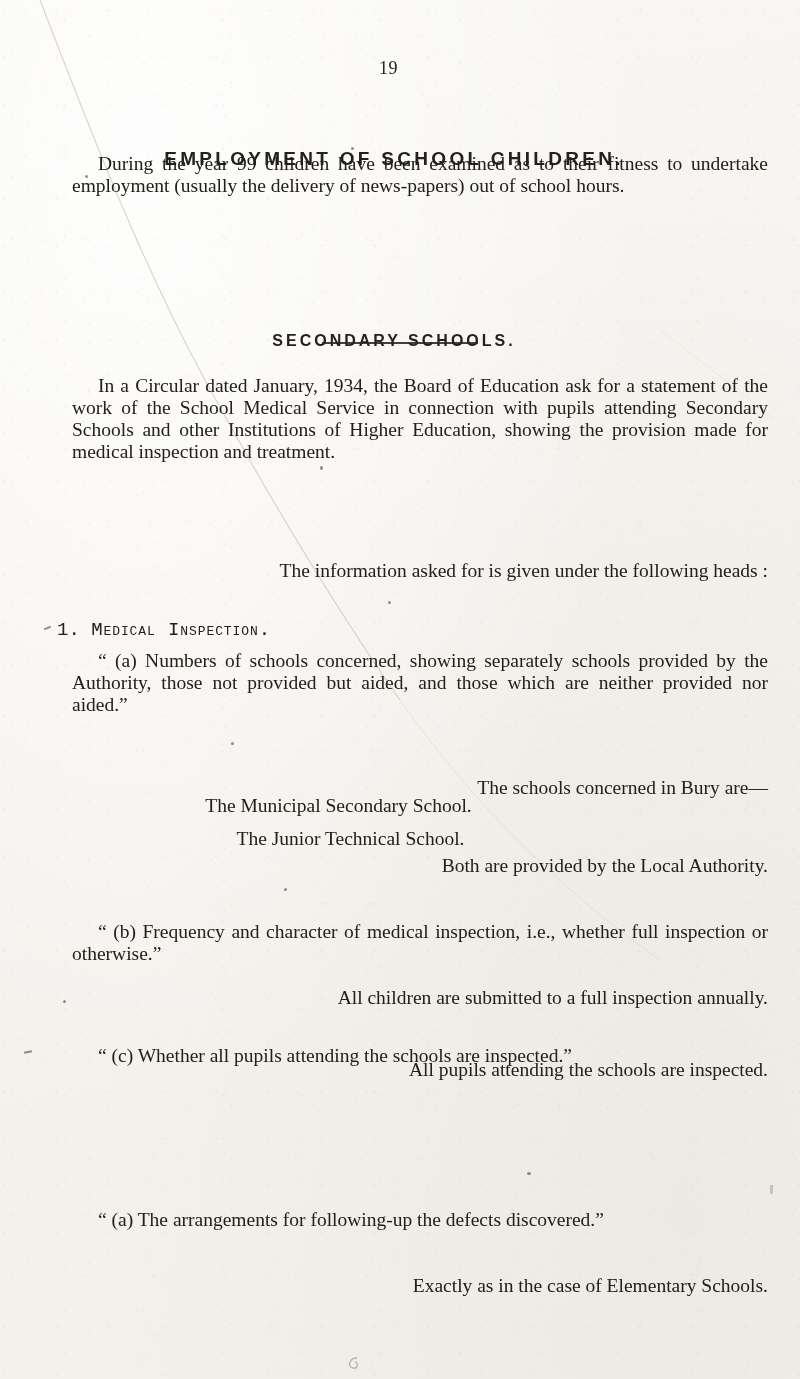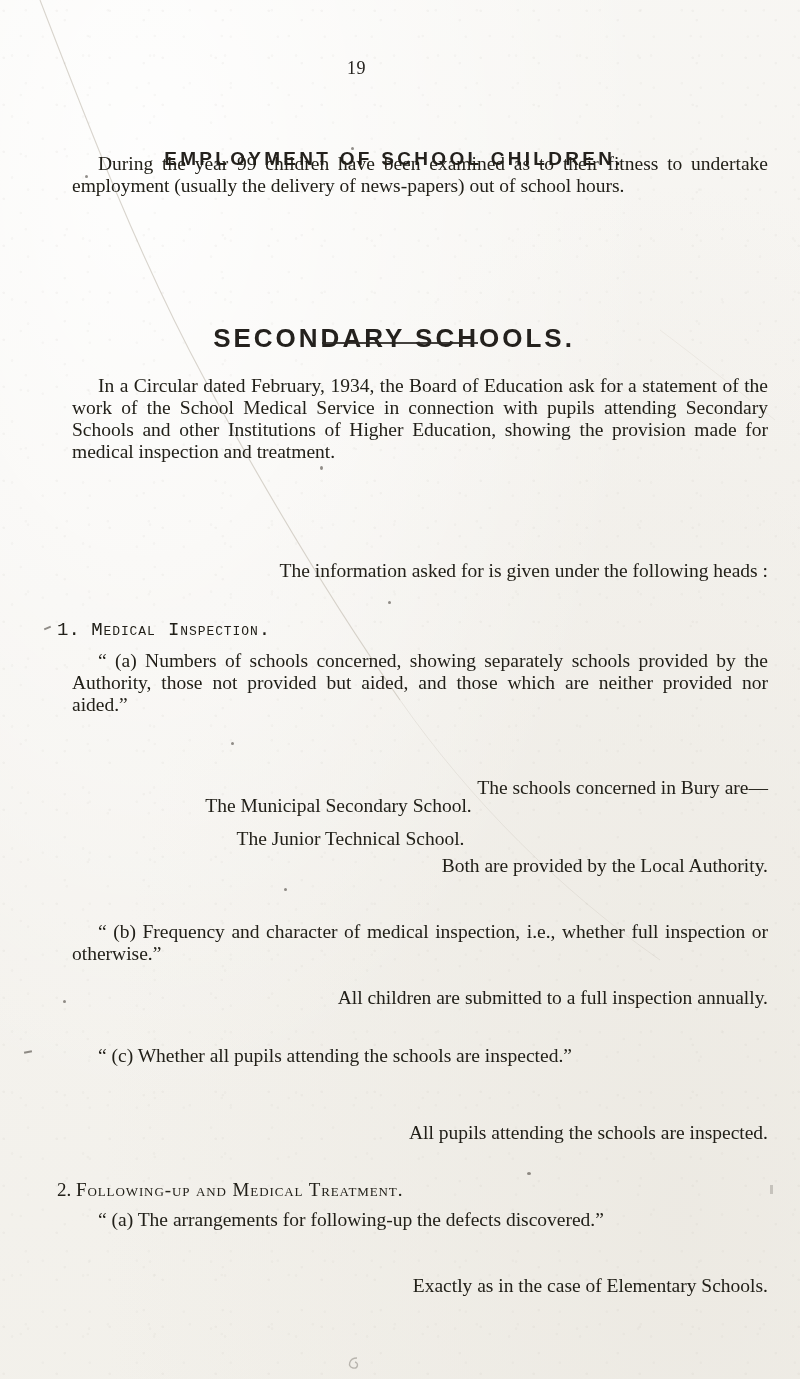--- a/index.html
+++ b/index.html
@@ -55,40 +55,41 @@
   
   .folio {
     position: absolute;
     top: 58px;
     left: 0;
     width: 713px;
     text-align: center;
     font-size: 18px;
     letter-spacing: 0.5px;
     color: #26231f;
+    padding-left: 32px;
   }
 
   .head-sans {
     position: absolute;
     left: 0;
     width: 788px;
     text-align: center;
     font-family: "Liberation Sans", "DejaVu Sans", sans-serif;
     font-weight: bold;
     color: #24211d;
     margin-top: 36px;
   }
   .head-employment {
     top: 112px;
     font-size: 19px;
     letter-spacing: 3.3px;
   }
   .head-secondary {
-    top: 287px;
-    font-size: 26px;
+    top: 296px;
+    font-size: 16px;
     letter-spacing: 3.0px;
   }
 
   .rule {
     position: absolute;
     top: 342px;
     left: 322px;
     width: 156px;
     height: 2px;
     background: #2a2723;
@@ -164,44 +165,43 @@
   <div class="folio">19</div>
 
   <div class="head-sans head-employment">EMPLOYMENT OF SCHOOL CHILDREN.</div>
 
   <div class="para" style="top: 153px;"><span class="ind"></span><span>During the year 99 children have been examined as to their fitness to undertake employment (usually the delivery of news-papers) out of school hours.</span></div>
 
   <div class="head-sans head-secondary">SECONDARY SCHOOLS.</div>
 
   <div class="rule"></div>
 
-  <div class="para" style="top: 375px;"><span class="ind"></span><span>In a Circular dated February, 1934, the Board of Education ask for a statement of the work of the School Medical Service in connection with pupils attending Secondary Schools and other Institutions of Higher Education, showing the provision made for medical inspection and treatment.</span></div>
+  <div class="para" style="top: 375px;"><span class="ind"></span><span>In a Circular dated January, 1934, the Board of Education ask for a statement of the work of the School Medical Service in connection with pupils attending Secondary Schools and other Institutions of Higher Education, showing the provision made for medical inspection and treatment.</span></div>
 
   <div class="para noj" style="top: 560px;"><span class="ind"></span><span>The information asked for is given under the following heads :</span></div>
 
   <div class="sec-head" style="top: 617px; font-family: Liberation Mono, monospace;"><span class="num">1.</span>&nbsp;<span class="sc">Medical Inspection.</span></div>
 
   <div class="para" style="top: 650px;"><span class="ind"></span><span>“ (a) Numbers of schools concerned, showing separately schools provided by the Authority, those not provided but aided, and those which are neither provided nor aided.”</span></div>
 
   <div class="para noj" style="top: 769px; margin-top: 8px;"><span>The schools concerned in Bury are—</span></div>
 
   <div class="listline l1">The Municipal Secondary School.</div>
   <div class="listline l2">The Junior Technical School.</div>
 
   <div class="para noj" style="top: 855px;"><span>Both are provided by the Local Authority.</span></div>
 
   <div class="para" style="top: 921px;"><span class="ind"></span><span>“ (b) Frequency and character of medical inspection, i.e., whether full inspection or otherwise.”</span></div>
 
   <div class="para noj" style="top: 987px; font-family: Liberation Serif, serif;"><span>All children are submitted to a full inspection annually.</span></div>
 
   <div class="para" style="top: 1045px;"><span class="ind"></span><span>“ (c) Whether all pupils attending the schools are inspected.”</span></div>
 
-  <div class="para noj" style="top: 1122px;"><span>All pupils attending the schools are inspected.</span></div>
-
-  <div class="sec-head" style="top: 1177px;"><span class="num">2.</span>&nbsp;<span class="sc">Following-up and Medical Treatment.</span></div>
+  <div class="para noj" style="top: 1059px;"><span>All pupils attending the schools are inspected.</span></div>
+
 
   <div class="para" style="top: 1209px;"><span class="ind"></span><span>“ (a) The arrangements for following-up the defects discovered.”</span></div>
 
   <div class="para noj" style="top: 1275px;"><span class="ind"></span><span>Exactly as in the case of Elementary Schools.</span></div>
 
   <div class="speck" style="left:85px; top:175px; width:3px; height:3px; border-radius:50%;"></div>
   <div class="speck" style="left:351px; top:147px; width:3px; height:3px; border-radius:50%;"></div>
   <div class="speck" style="left:320px; top:466px; width:3px; height:4px; border-radius:50%;"></div>
   <div class="speck" style="left:388px; top:601px; width:3px; height:3px; border-radius:50%;"></div>
   <div class="speck" style="left:44px; top:627px; width:7px; height:2px; transform:rotate(-22deg);"></div>

